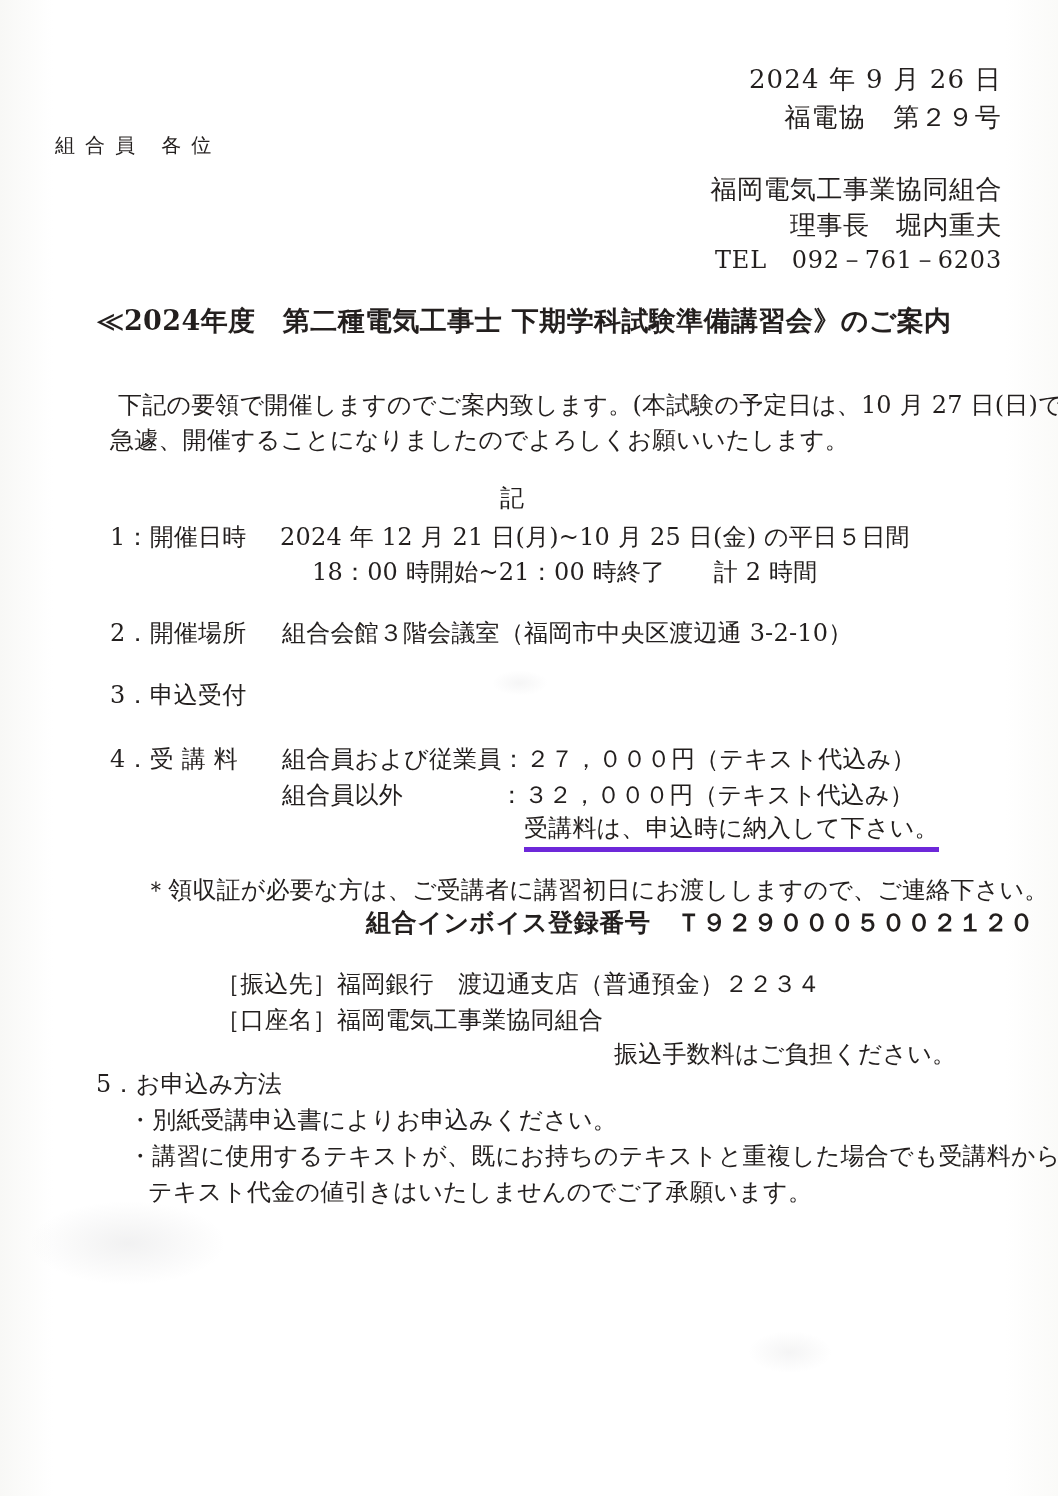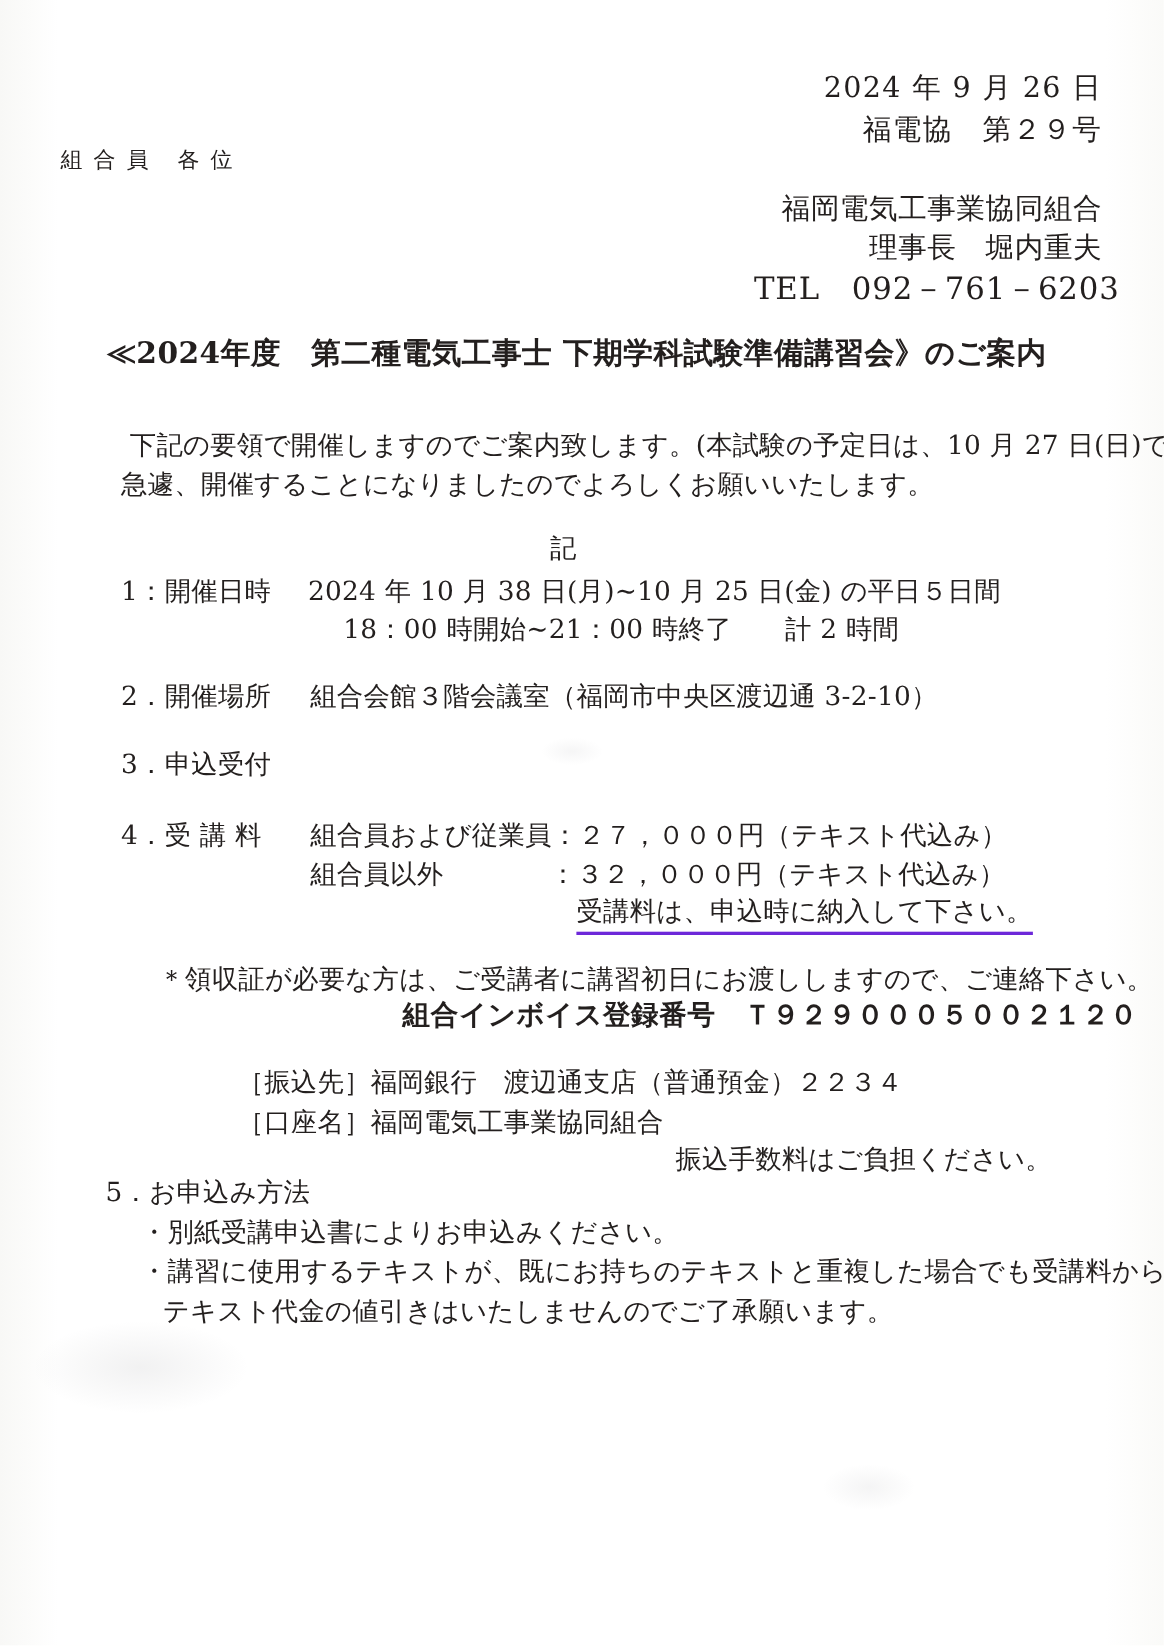--- a/index.html
+++ b/index.html
@@ -39,21 +39,21 @@
 
   .abs { position: absolute; white-space: pre; }
 
   .t-date        { left: 0;   top: 62px;  width: 1002px; text-align: right; font-size: 26px; letter-spacing: 1.2px; }
   .t-docno       { left: 0;   top: 100px; width: 1002px; text-align: right; font-size: 26px; letter-spacing: 1.2px; }
 
   .t-addressee   { left: 55px;  top: 132px; font-size: 20px; letter-spacing: 10px; }
 
   .t-org         { left: 0; top: 172px; width: 1002px; text-align: right; font-size: 26px; letter-spacing: 0.5px; }
   .t-rep         { left: 0; top: 208px; width: 1002px; text-align: right; font-size: 26px; letter-spacing: 0.5px; }
-  .t-tel         { left: 16px; top: 244px; width: 1002px; text-align: right; font-size: 28px; letter-spacing: 0.8px; }
+  .t-tel         { left: 0; top: 244px; width: 1002px; text-align: right; font-size: 24px; letter-spacing: 0.8px; }
 
   .t-title       { left: 0;   top: 303px; width: 1048px; text-align: center; font-size: 27px; font-weight: 700; letter-spacing: 0.4px; }
 
   .t-lead1       { left: 118px; top: 389px; font-size: 24px; letter-spacing: 0.2px; }
   .t-lead2       { left: 110px; top: 424px; font-size: 24px; letter-spacing: 0.2px; }
 
   .t-ki          { left: 0;   top: 482px; width: 1024px; text-align: center; font-size: 24px; }
 
   .row-label     { font-size: 24px; letter-spacing: 0.2px; }
   .row-value     { font-size: 24px; letter-spacing: 0.2px; }
@@ -65,21 +65,21 @@
   .t-i2-label    { left: 110px; top: 617px; }
   .t-i2-v1       { left: 282px; top: 617px; }
 
   .t-i3-label    { left: 110px; top: 679px; }
   .t-i3-v1       { left: 282px; top: 679px; }
 
   .t-i4-label    { left: 110px; top: 743px; }
   .t-i4-v1       { left: 282px; top: 743px; }
   .t-i4-v2       { left: 282px; top: 779px; }
   .t-i4-note     { left: 524px; top: 812px; font-size: 24px; letter-spacing: 0.2px;
-                   border-bottom: 3px solid #6d28d9; padding-bottom: 3px; }
+                   border-bottom: 5px solid #6d28d9; padding-bottom: 3px; }
 
   .t-receipt     { left: 144px; top: 874px; font-size: 24px; letter-spacing: 0.2px; }
   .t-invoice     { left: 366px; top: 906px; font-size: 25px; font-weight: 700; letter-spacing: 0.6px; }
 
   .t-bank1       { left: 216px; top: 968px; font-size: 24px; letter-spacing: 0.2px; text-align: center; }
   .t-bank2       { left: 216px; top: 1004px; font-size: 24px; letter-spacing: 0.2px; }
   .t-bankfee     { left: 614px; top: 1038px; font-size: 24px; letter-spacing: 0.2px; }
 
   .t-i5-label    { left: 96px;  top: 1068px; font-size: 24px; letter-spacing: 0.2px; }
   .t-i5-b1       { left: 128px; top: 1104px; font-size: 24px; letter-spacing: 0.2px; }
@@ -103,21 +103,21 @@
   <div class="abs t-tel">TEL　092－761－6203</div>
 
   <div class="abs t-title">≪2024年度　第二種電気工事士 下期学科試験準備講習会》のご案内</div>
 
   <div class="abs t-lead1">下記の要領で開催しますのでご案内致します。(本試験の予定日は、10 月 27 日(日)です)</div>
   <div class="abs t-lead2">急遽、開催することになりましたのでよろしくお願いいたします。</div>
 
   <div class="abs t-ki">記</div>
 
   <div class="abs row-label t-i1-label">1：開催日時</div>
-  <div class="abs row-value t-i1-v1">2024 年 10 月 38 日(月)~10 月 25 日(金) の平日５日間</div>
+  <div class="abs row-value t-i1-v1">2024 年 12 月 21 日(月)~10 月 25 日(金) の平日５日間</div>
   <div class="abs row-value t-i1-v2">18：00 時開始~21：00 時終了　　計 2 時間</div>
 
   <div class="abs row-label t-i2-label">2．開催場所</div>
   <div class="abs row-value t-i2-v1">組合会館３階会議室（福岡市中央区渡辺通 3-2-10）</div>
 
   <div class="abs row-label t-i3-label">3．申込受付</div>
 
   <div class="abs row-label t-i4-label">4．受 講 料</div>
   <div class="abs row-value t-i4-v1">組合員および従業員：２７，０００円（テキスト代込み）</div>
   <div class="abs row-value t-i4-v2">組合員以外　　　　：３２，０００円（テキスト代込み）</div>

